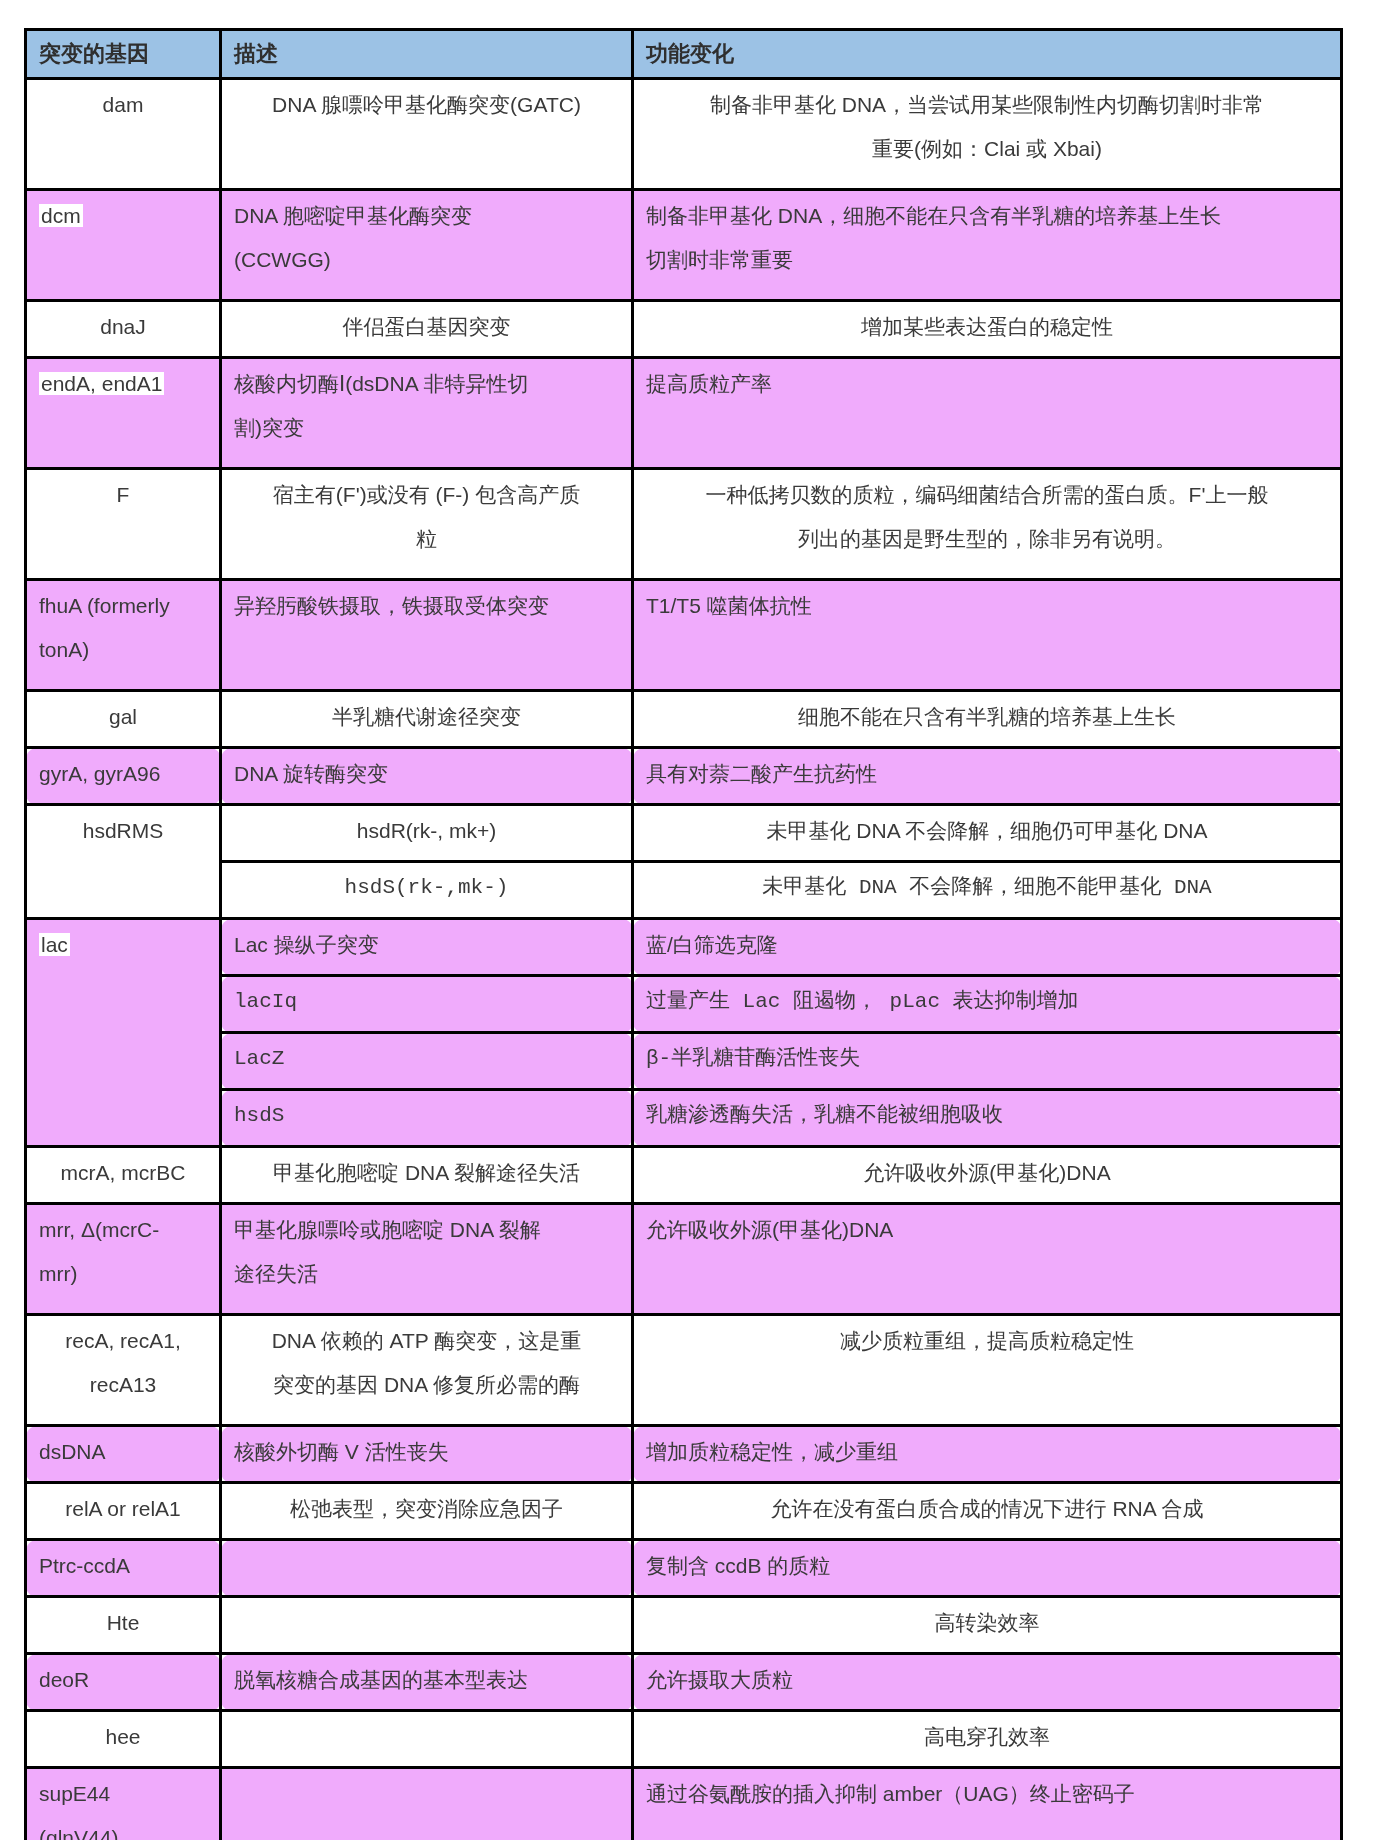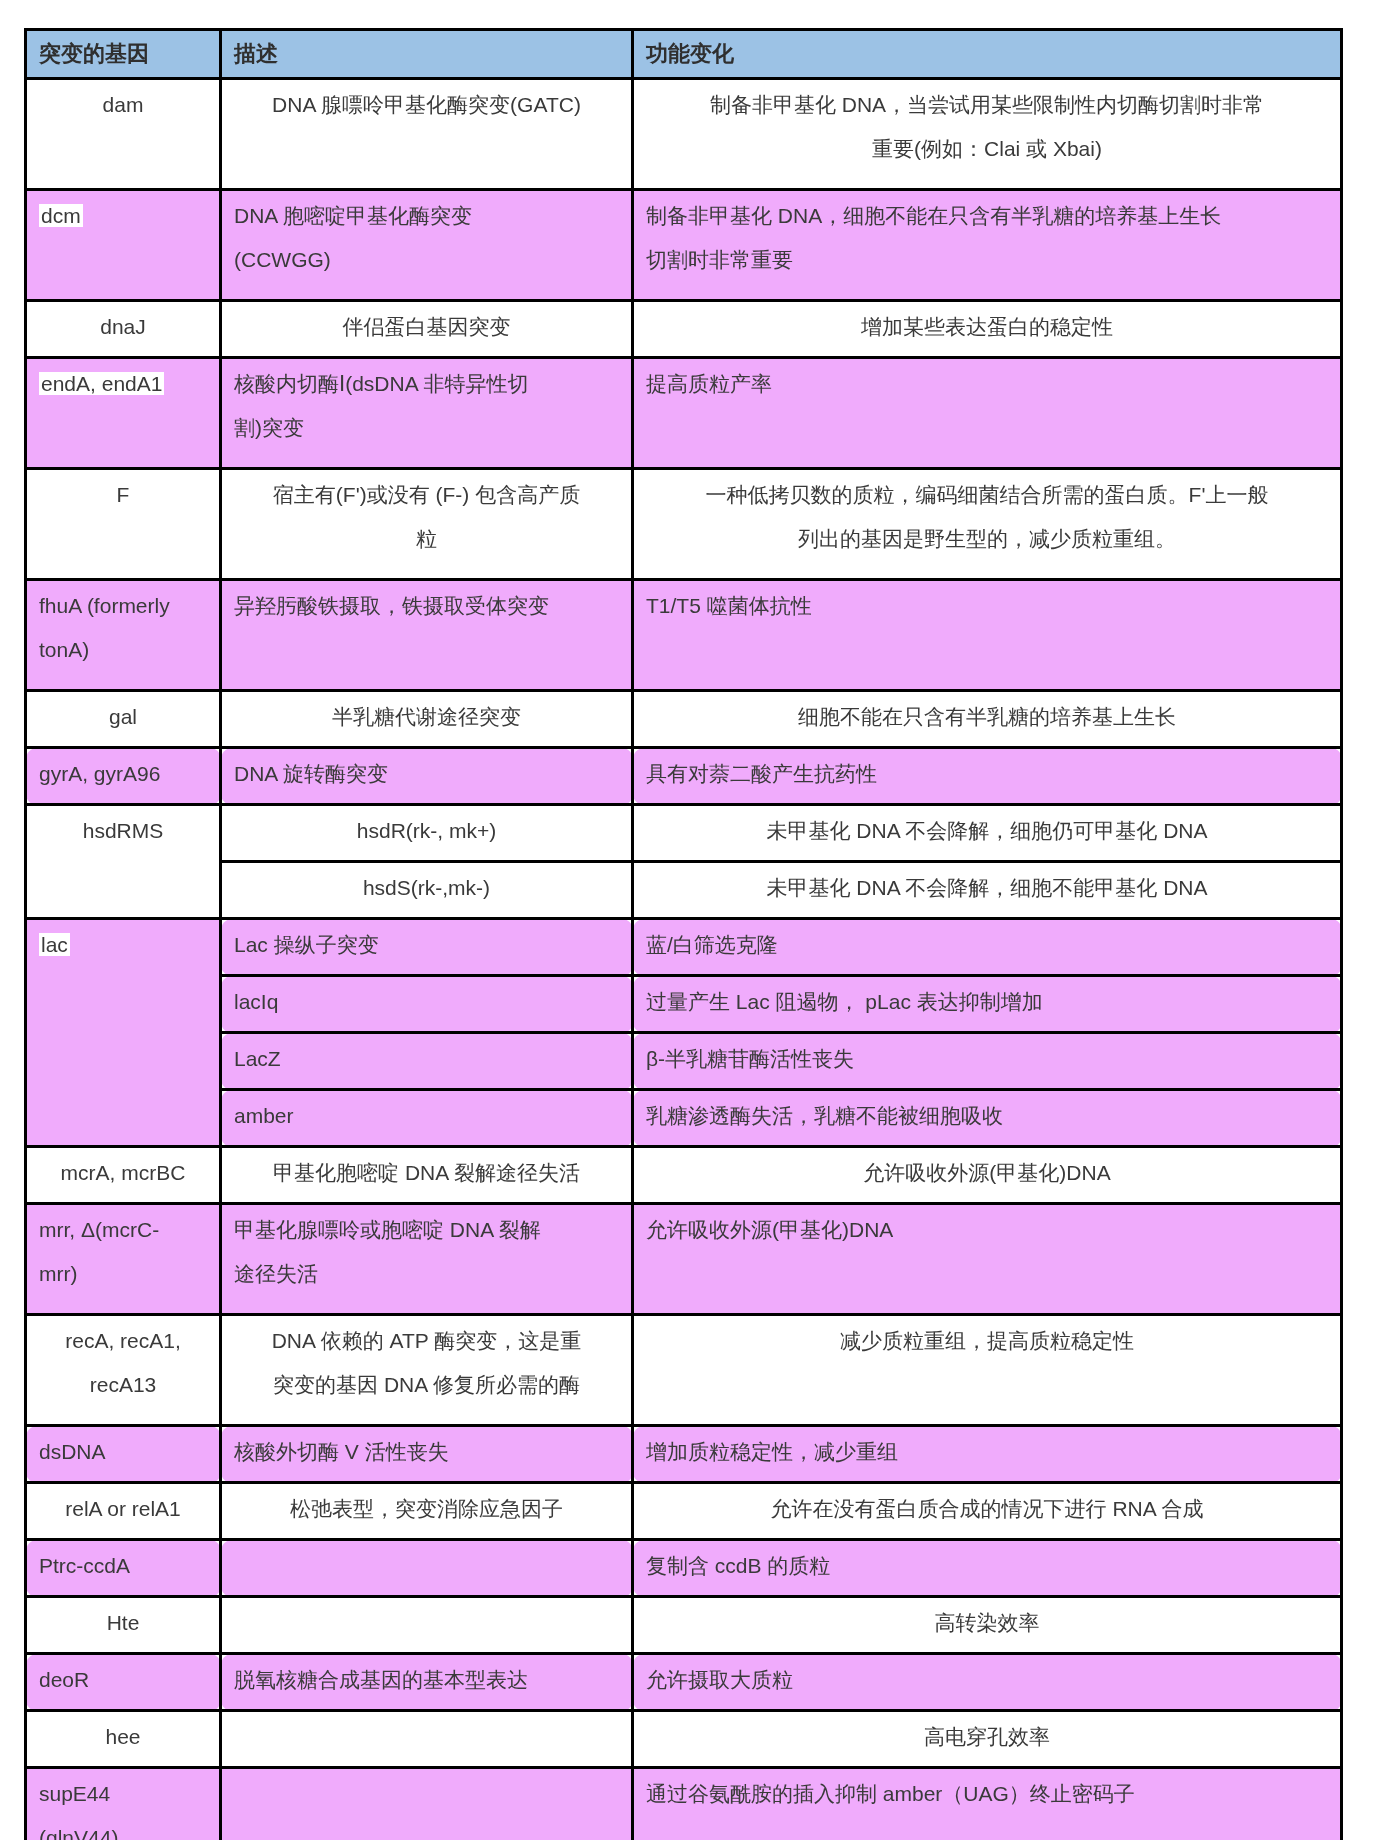--- a/index.html
+++ b/index.html
@@ -41,21 +41,21 @@
     background: #9cc2e5;
     font-weight: bold;
     color: #2f2f2f;
     font-size: 22px;
     line-height: 36px;
     padding-top: 5px;
     padding-bottom: 5px;
   }
   tr.shade-blue td { background: #f0abfc; }
   tr.shade-white td { background: #ffffff; text-align: center; }
-  td.thin-top { border-top-width: 2px; }
+  td.thin-top { border-top-width: 2px; font-family: Liberation Mono, monospace; }
   td.thin-bottom { border-bottom-width: 2px; }
   td.tall-2 { height: 100px; }
   td.tall-1 { height: 46px; border-radius: 11px; }
   span.hl {
     background: #ffffff;
     padding: 0 2px;
   }
 </style>
 </head>
 <body>
@@ -97,21 +97,21 @@
           <td class="tall-2"><span class="hl">endA, endA1</span></td>
           <td class="tall-2">核酸内切酶Ⅰ(dsDNA 非特异性切
 割)突变</td>
           <td class="tall-2">提高质粒产率</td>
         </tr>
         <tr class="shade-white">
           <td class="tall-2">F</td>
           <td class="tall-2">宿主有(F')或没有 (F-) 包含高产质
 粒</td>
           <td class="tall-2">一种低拷贝数的质粒，编码细菌结合所需的蛋白质。F'上一般
-列出的基因是野生型的，减少质粒重组。</td>
+列出的基因是野生型的，除非另有说明。</td>
         </tr>
         <tr class="shade-blue">
           <td class="tall-2">fhuA (formerly
 tonA)</td>
           <td class="tall-2">异羟肟酸铁摄取，铁摄取受体突变</td>
           <td class="tall-2">T1/T5 噬菌体抗性</td>
         </tr>
         <tr class="shade-white">
           <td class="tall-1">gal</td>
           <td class="tall-1">半乳糖代谢途径突变</td>
@@ -138,21 +138,21 @@
         </tr>
         <tr class="shade-blue">
           <td class="thin-top thin-bottom tall-1">lacIq</td>
           <td class="thin-top thin-bottom tall-1">过量产生 Lac 阻遏物， pLac 表达抑制增加</td>
         </tr>
         <tr class="shade-blue">
           <td class="thin-top thin-bottom tall-1">LacZ</td>
           <td class="thin-top thin-bottom tall-1">β-半乳糖苷酶活性丧失</td>
         </tr>
         <tr class="shade-blue">
-          <td class="thin-top tall-1">amber</td>
+          <td class="thin-top tall-1">hsdS</td>
           <td class="thin-top tall-1">乳糖渗透酶失活，乳糖不能被细胞吸收</td>
         </tr>
         <tr class="shade-white">
           <td class="tall-1">mcrA, mcrBC</td>
           <td class="tall-1">甲基化胞嘧啶 DNA 裂解途径失活</td>
           <td class="tall-1">允许吸收外源(甲基化)DNA</td>
         </tr>
         <tr class="shade-blue">
           <td class="tall-2">mrr, Δ(mcrC-
 mrr)</td>

